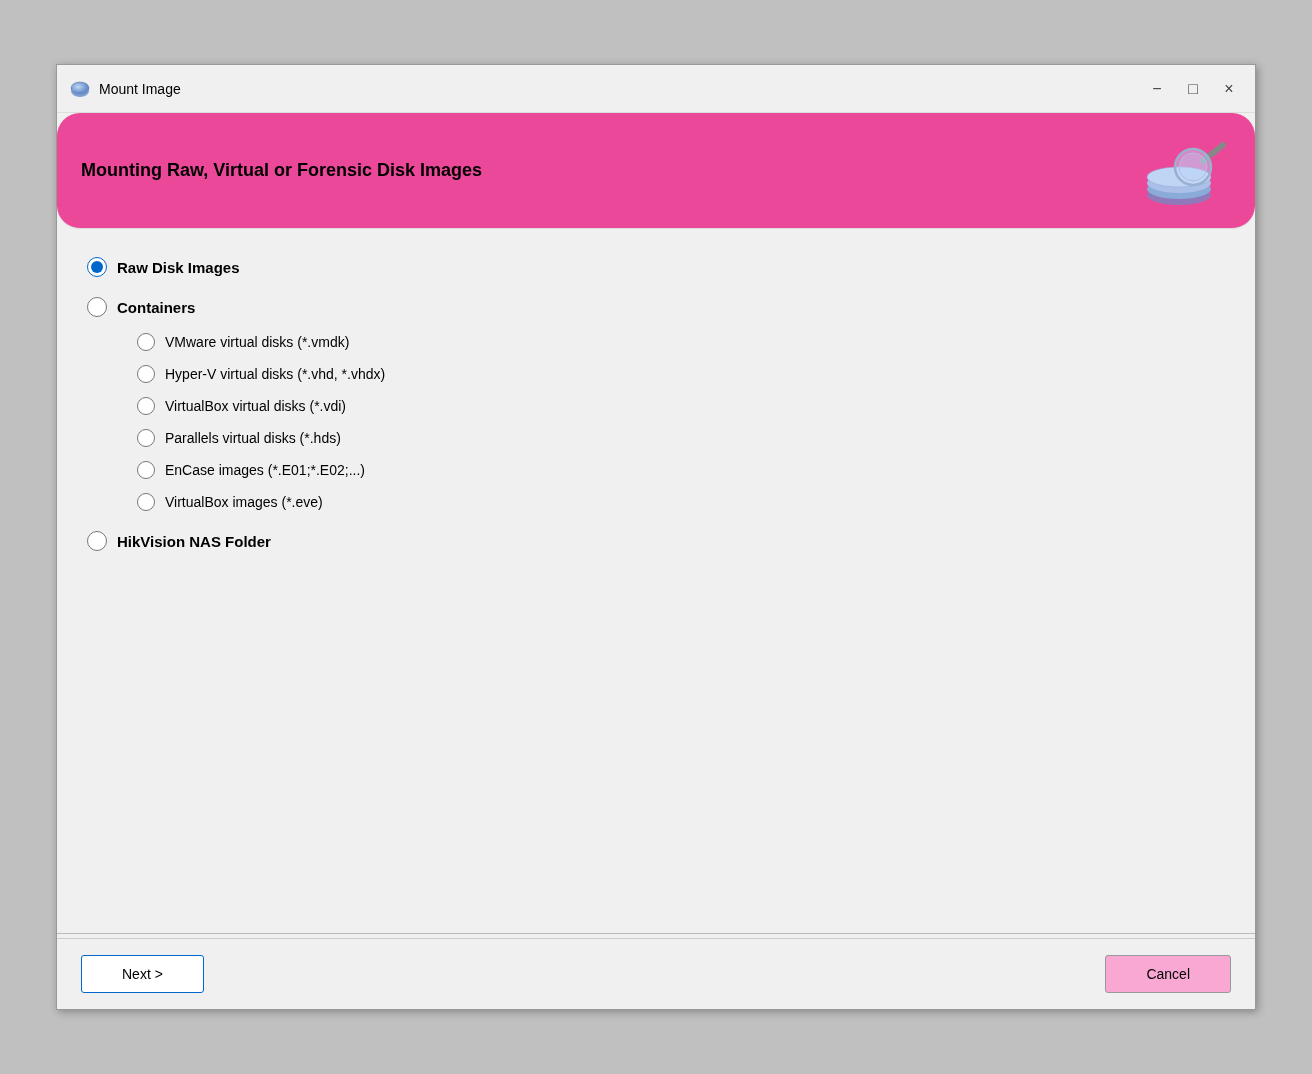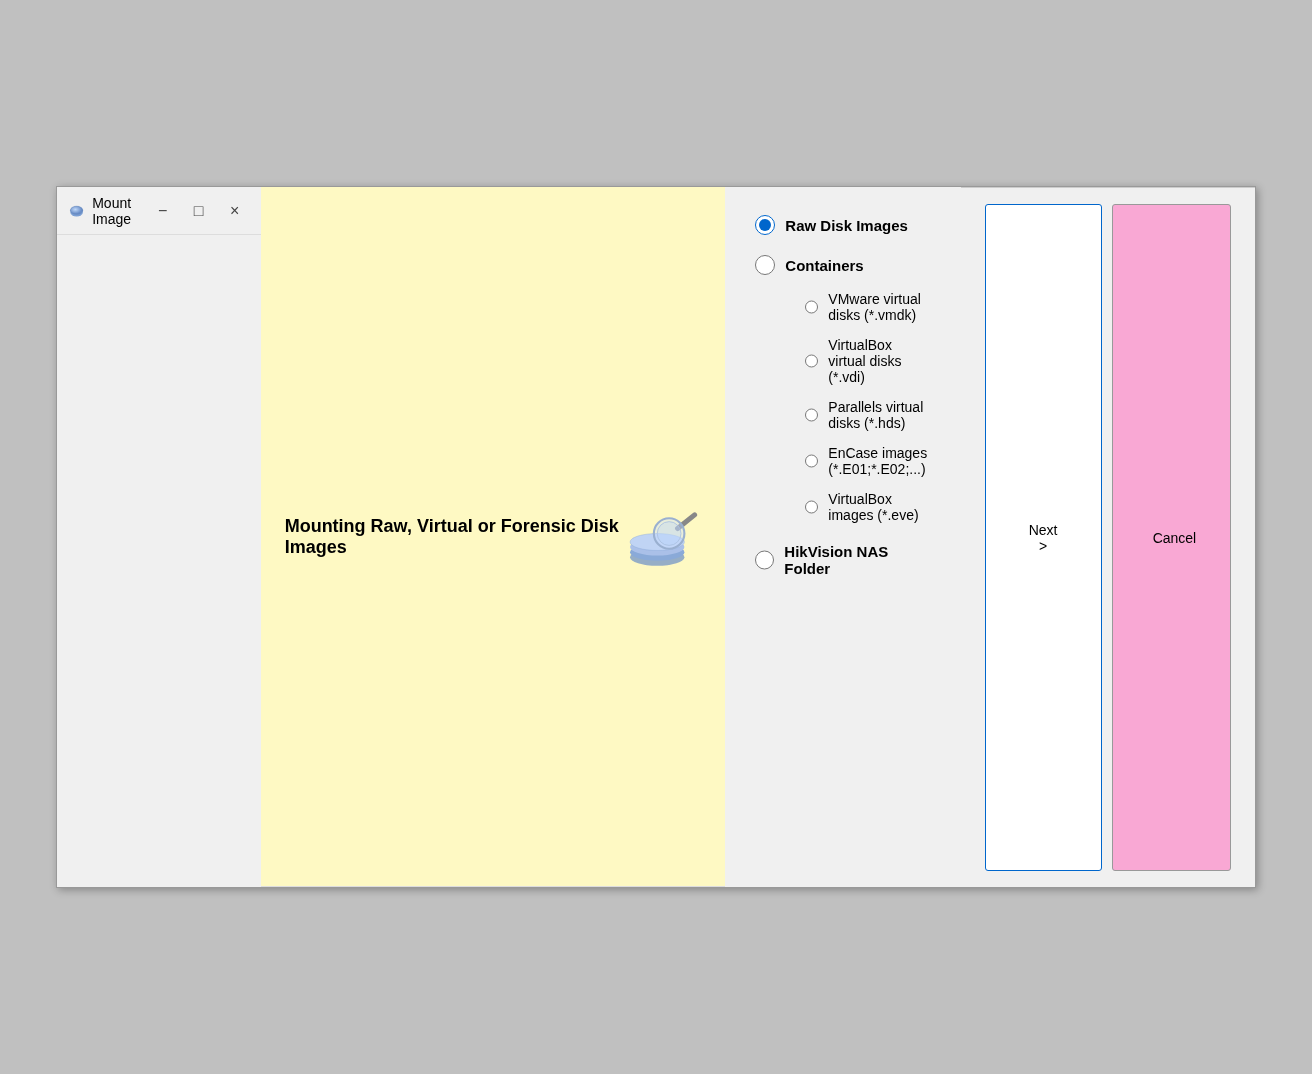--- a/index.html
+++ b/index.html
@@ -17,21 +17,21 @@
       width: 1312px;
       height: 1074px;
     }
 
     .window {
       width: 1200px;
       background: #f0f0f0;
       border: 1px solid #999;
       box-shadow: 2px 2px 8px rgba(0,0,0,0.3);
       display: flex;
-      flex-direction: row;
+      flex-direction: column;
     }
 
     .title-bar {
       background: #f0f0f0;
       padding: 8px 12px;
       display: flex;
       align-items: center;
       justify-content: space-between;
       border-bottom: 1px solid #ddd;
       height: 48px;
@@ -67,26 +67,27 @@
       cursor: pointer;
       display: flex;
       align-items: center;
       justify-content: center;
       font-size: 16px;
       color: #444;
       border-radius: 3px;
     }
 
     .header-section {
-      background: #fef9c3;
+      background: #ec4899;
       padding: 20px 24px;
       display: flex;
       align-items: center;
       justify-content: space-between;
       border-bottom: 1px solid #ddd;
+      border-radius: 23px;
     }
 
     .header-title {
       font-size: 18px;
       font-weight: bold;
       color: #000;
     }
 
     .content-area {
       background: #f0f0f0;
@@ -242,20 +243,24 @@
         <span class="radio-label">Containers</span>
       </label>
 
       <div class="sub-options">
         <label class="sub-radio-option">
           <input type="radio" name="image-type" style="">
           <span class="sub-radio-label">VMware virtual disks (*.vmdk)</span>
         </label>
         <label class="sub-radio-option">
           <input type="radio" name="image-type" style="">
+          <span class="sub-radio-label">Hyper-V virtual disks (*.vhd, *.vhdx)</span>
+        </label>
+        <label class="sub-radio-option">
+          <input type="radio" name="image-type" style="">
           <span class="sub-radio-label">VirtualBox virtual disks (*.vdi)</span>
         </label>
         <label class="sub-radio-option">
           <input type="radio" name="image-type" style="">
           <span class="sub-radio-label">Parallels virtual disks (*.hds)</span>
         </label>
         <label class="sub-radio-option">
           <input type="radio" name="image-type" style="">
           <span class="sub-radio-label">EnCase images (*.E01;*.E02;...)</span>
         </label>

